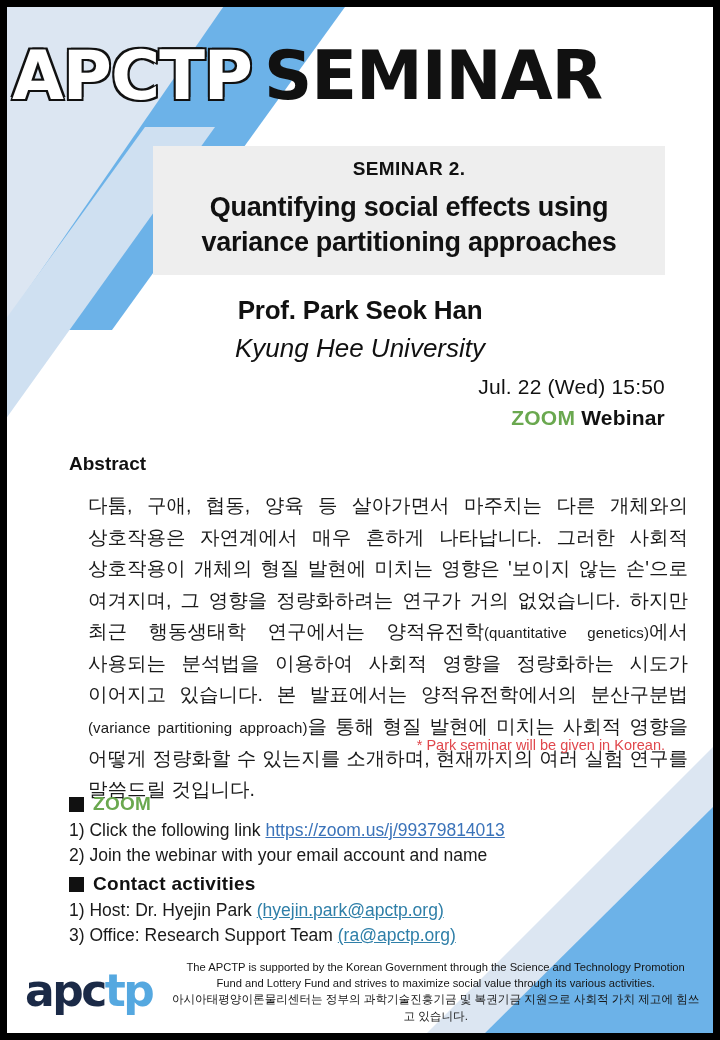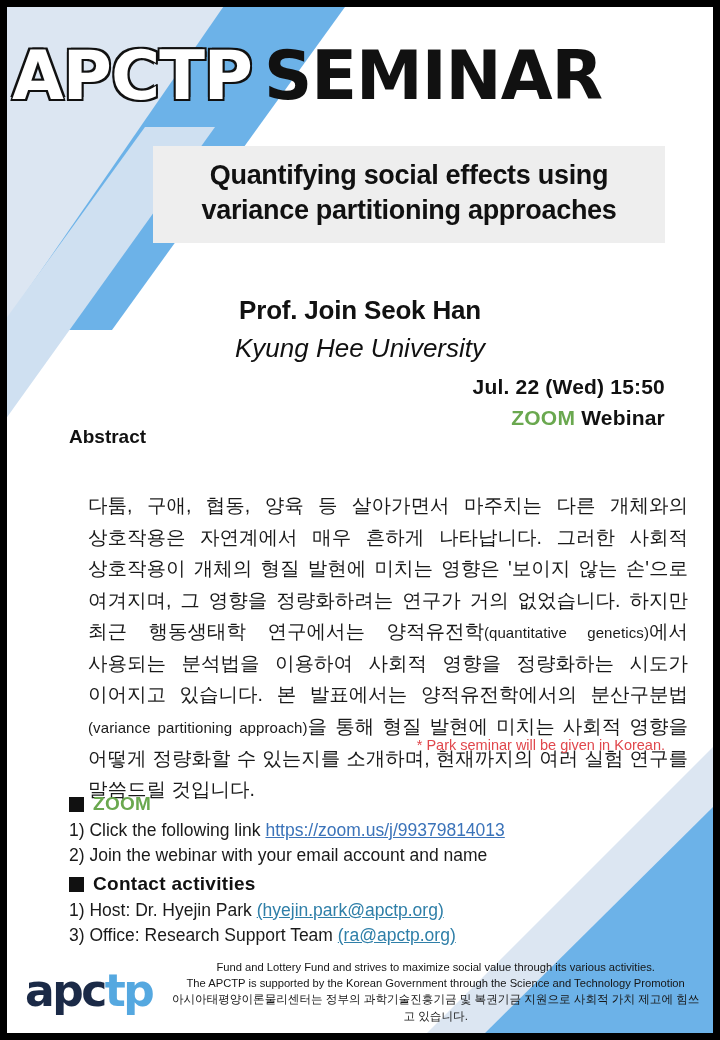--- a/index.html
+++ b/index.html
@@ -159,37 +159,37 @@
 
   
   .when-block {
     position: absolute;
     top: 368px;
     right: 48px;
     text-align: right;
   }
   .when-date {
     font-size: 21px;
-    font-weight: 700;
+    font-weight: 400;
     color: #111111;
     letter-spacing: 0.2px;
   }
   .when-mode {
     font-size: 21px;
     font-weight: 700;
     color: #111111;
     margin-top: 7px;
     letter-spacing: 0.2px;
   }
   .zoom-green { color: #6aa84f; }
 
   
   .abstract-head {
     position: absolute;
-    top: 419px;
+    top: 446px;
     left: 62px;
     font-size: 19px;
     font-weight: 700;
     color: #111111;
   }
   .abstract-body {
     position: absolute;
     top: 483px;
     left: 62px;
     width: 600px;
@@ -308,28 +308,29 @@
   <div class="band band-br-pale"></div>
   <div class="band band-br-blue"></div>
 
   <div class="content">
 
     <div class="header">
       <span class="logo-word logo-hollow">APCTP</span><span class="logo-word logo-solid">SEMINAR</span>
     </div>
 
     <div class="title-panel">
+      <div class="seminar-no">SEMINAR 2.</div>
       <div class="seminar-title">
         <div>Quantifying social effects using</div>
         <div>variance partitioning approaches</div>
       </div>
     </div>
 
     <div class="speaker-block">
-      <div class="speaker-name">Prof. Join Seok Han</div>
+      <div class="speaker-name">Prof. Park Seok Han</div>
       <div class="speaker-affil">Kyung Hee University</div>
     </div>
 
     <div class="when-block">
       <div class="when-date">Jul. 22 (Wed) 15:50</div>
       <div class="when-mode"><span class="zoom-green">ZOOM</span> <span>Webinar</span></div>
     </div>
 
     <div class="abstract-head">Abstract</div>
     <div class="abstract-body"><span>다툼, 구애, 협동, 양육 등 살아가면서 마주치는 다른 개체와의 상호작용은 자연계에서 매우 흔하게 나타납니다. 그러한 사회적 상호작용이 개체의 형질 발현에 미치는 영향은 '보이지 않는 손'으로 여겨지며, 그 영향을 정량화하려는 연구가 거의 없었습니다. 하지만 최근 행동생태학 연구에서는 양적유전학</span><span class="inline-en">(quantitative genetics)</span><span>에서 사용되는 분석법을 이용하여 사회적 영향을 정량화하는 시도가 이어지고 있습니다. 본 발표에서는 양적유전학에서의 분산구분법</span><span class="inline-en">(variance partitioning approach)</span><span>을 통해 형질 발현에 미치는 사회적 영향을 어떻게 정량화할 수 있는지를 소개하며, 현재까지의 여러 실험 연구를 말씀드릴 것입니다.</span></div>
@@ -349,20 +350,20 @@
         <span class="sq"></span>
         <span class="sec-title">Contact activities</span>
       </div>
       <div class="sec-line"><span>1)  Host: Dr. Hyejin Park </span><a class="link-teal" href="#">(hyejin.park@apctp.org)</a></div>
       <div class="sec-line"><span>3) Office: Research Support Team </span><a class="link-teal" href="#">(ra@apctp.org)</a></div>
     </div>
 
     <div class="footer">
       <div class="footer-logo"><span class="fl-dark">apc</span><span class="fl-blue">tp</span></div>
       <div class="footer-text">
+        <div>The APCTP is supported by the Korean Government through the Science and Technology Promotion</div>
         <div>Fund and Lottery Fund and strives to maximize social value through its various activities.</div>
-        <div>The APCTP is supported by the Korean Government through the Science and Technology Promotion</div>
         <div class="kr">아시아태평양이론물리센터는 정부의 과학기술진흥기금 및 복권기금 지원으로 사회적 가치 제고에 힘쓰고 있습니다.</div>
       </div>
     </div>
 
   </div>
 </div>
 
 </body></html>

